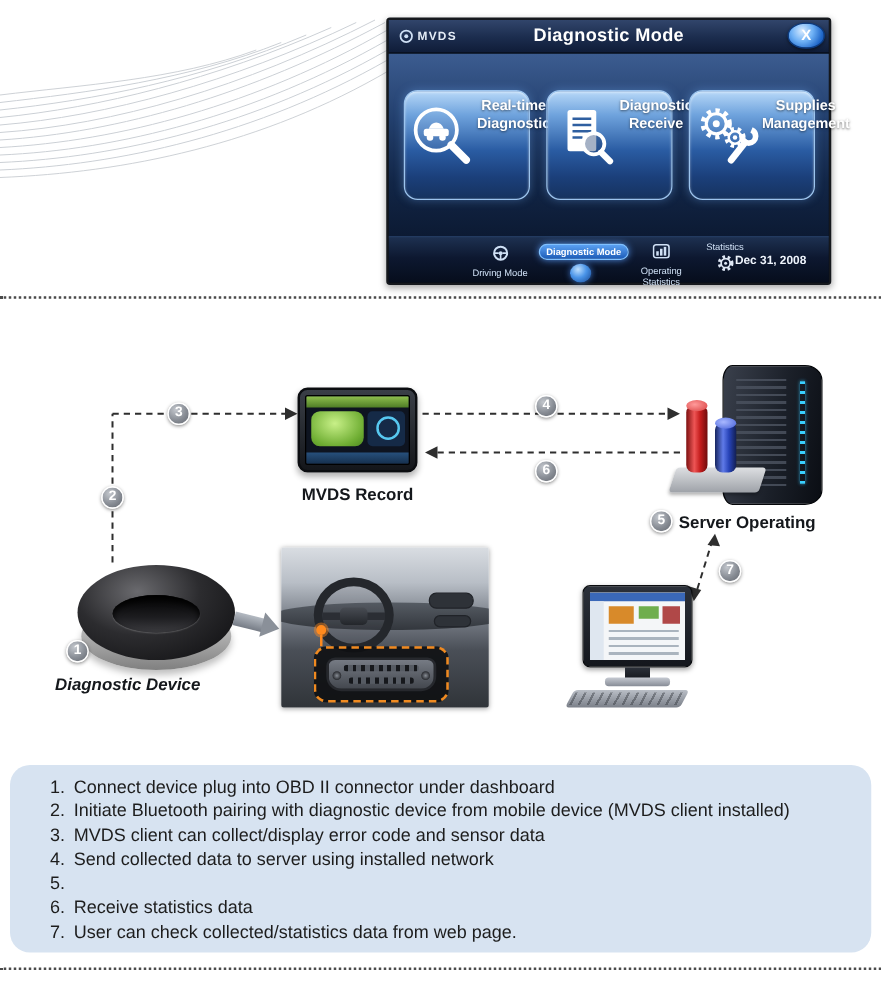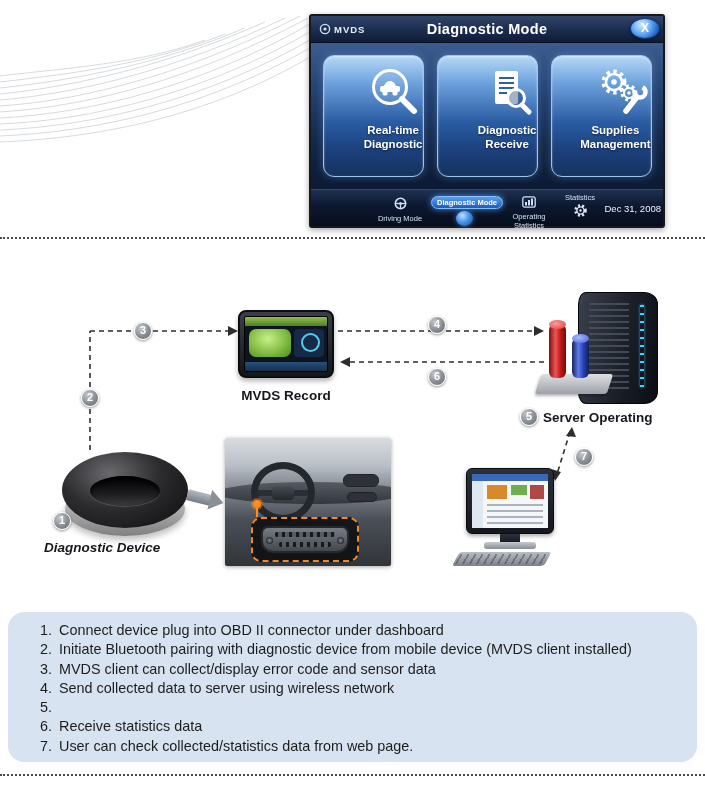--- a/index.html
+++ b/index.html
@@ -23,42 +23,42 @@
   .dev-brand { position:absolute; left:8px; display:flex; align-items:center; gap:3px; }
   .dev-brand-text { color:#e4ecf7; font-size:9.5px; font-weight:bold; letter-spacing:1px; }
   .dev-title { width:100%; text-align:center; color:#fff; font-weight:bold; font-size:14.5px; letter-spacing:.3px; }
   .dev-close { position:absolute; right:3px; top:2px; width:30px; height:21px; border-radius:50%;
                background:radial-gradient(circle at 38% 30%, #d6eaff 0%, #6db0f5 40%, #1f66c8 75%, #12489a 100%);
                border:1px solid #0c3a7e; color:#fff; font-weight:bold; font-size:12px; line-height:19px;
                text-align:center; box-shadow:0 1px 3px rgba(0,0,0,.5); cursor:pointer; }
   .dev-body { position:relative; height:146px;
               background:linear-gradient(180deg,#3c5c90 0%,#23406e 35%,#122647 70%,#0c1a33 100%);
               display:flex; justify-content:center; align-items:center; gap:13px; }
-  .btn { width:101px; height:122px; border-radius:11px;
+  .btn { width:101px; height:88px; border-radius:11px;
          background:linear-gradient(180deg,#b7d8f8 0%,#6fa3dd 22%,#2a5ca3 55%,#1b3f7a 80%,#16335f 100%);
          border:1.5px solid #9cc4ee; box-shadow:0 0 8px rgba(120,180,255,.35), inset 0 1px 2px rgba(255,255,255,.5);
-         display:flex; flex-direction:column; align-items:flex-end; padding-top:6px; cursor:pointer; }
+         display:flex; flex-direction:row; align-items:flex-start; padding-top:6px; cursor:pointer; }
   .btn-icon { height:62px; display:flex; align-items:center; justify-content:center; }
   .btn-label { color:#fff; font-weight:bold; font-size:11.5px; text-align:center; line-height:1.18;
                text-shadow:0 1px 2px rgba(0,0,0,.55); }
   .dev-taskbar { position:relative; height:37px; background:linear-gradient(180deg,#1d3050 0%,#0d1830 45%,#060d1c 100%);
                  border-top:1px solid #2c4a78; color:#cfe0f5; }
   .tb-item { position:absolute; text-align:center; cursor:pointer; }
   .tb-label { font-size:7.5px; line-height:1.15; display:block; margin-top:1px; }
   .tb-driving { left:62px; top:6px; width:54px; }
   .tb-diag { left:120px; top:1px; width:66px; }
   .tb-diag-pill { display:inline-block; font-size:7.5px; font-weight:bold; color:#fff;
                   background:linear-gradient(180deg,#5aa0f2,#1c5cb8); border:1px solid #7fc0ff;
                   border-radius:8px; padding:1px 5px; box-shadow:0 0 6px rgba(90,160,255,.85); white-space:nowrap; }
   .tb-orb { width:17px; height:15px; margin:2px auto 0; border-radius:50%;
             background:radial-gradient(circle at 38% 30%, #bfe0ff, #4a94e8 45%, #14448f);
             box-shadow:0 0 5px rgba(80,150,255,.7); }
   .tb-oper { left:194px; top:4px; width:48px; }
   .tb-prefs { left:246px; top:3px; width:46px; }
-  .tb-date { position:absolute; right:2px; top:13px; font-size:9.5px; color:#eef4fc; }
+  .tb-date { position:absolute; right:18px; top:13px; font-size:9.5px; color:#eef4fc;font-weight:bold; }
 
   
   #lines { position:absolute; left:0; top:0; z-index:1; pointer-events:none; }
 
   .marker { position:absolute; width:18px; height:18px; border-radius:50%;
             background:radial-gradient(circle at 35% 30%, #c2c6cc, #888d95 55%, #62666e);
             border:1.5px solid #fff; box-shadow:0 1px 3px rgba(0,0,0,.45);
             color:#fff; font-size:11px; font-weight:bold; line-height:15px; text-align:center; z-index:5; }
   .m1{left:53px;top:512px;} .m2{left:81px;top:389px;} .m3{left:134px;top:322px;}
   .m4{left:428px;top:316px;} .m5{left:520px;top:408px;} .m6{left:428px;top:368px;} .m7{left:575px;top:448px;}
@@ -425,21 +425,21 @@
     <div class="step">
       <span class="step-num">2.</span>
       <span class="step-text">Initiate Bluetooth pairing with diagnostic device from mobile device (MVDS client installed)</span>
     </div>
     <div class="step">
       <span class="step-num">3.</span>
       <span class="step-text">MVDS client can collect/display error code and sensor data</span>
     </div>
     <div class="step">
       <span class="step-num">4.</span>
-      <span class="step-text">Send collected data to server using wireless network</span>
+      <span class="step-text">Send collected data to server using installed network</span>
     </div>
     <div class="step">
       <span class="step-num">5.</span>
     </div>
     <div class="step">
       <span class="step-num">6.</span>
       <span class="step-text">Receive statistics data</span>
     </div>
     <div class="step">
       <span class="step-num">7.</span>

